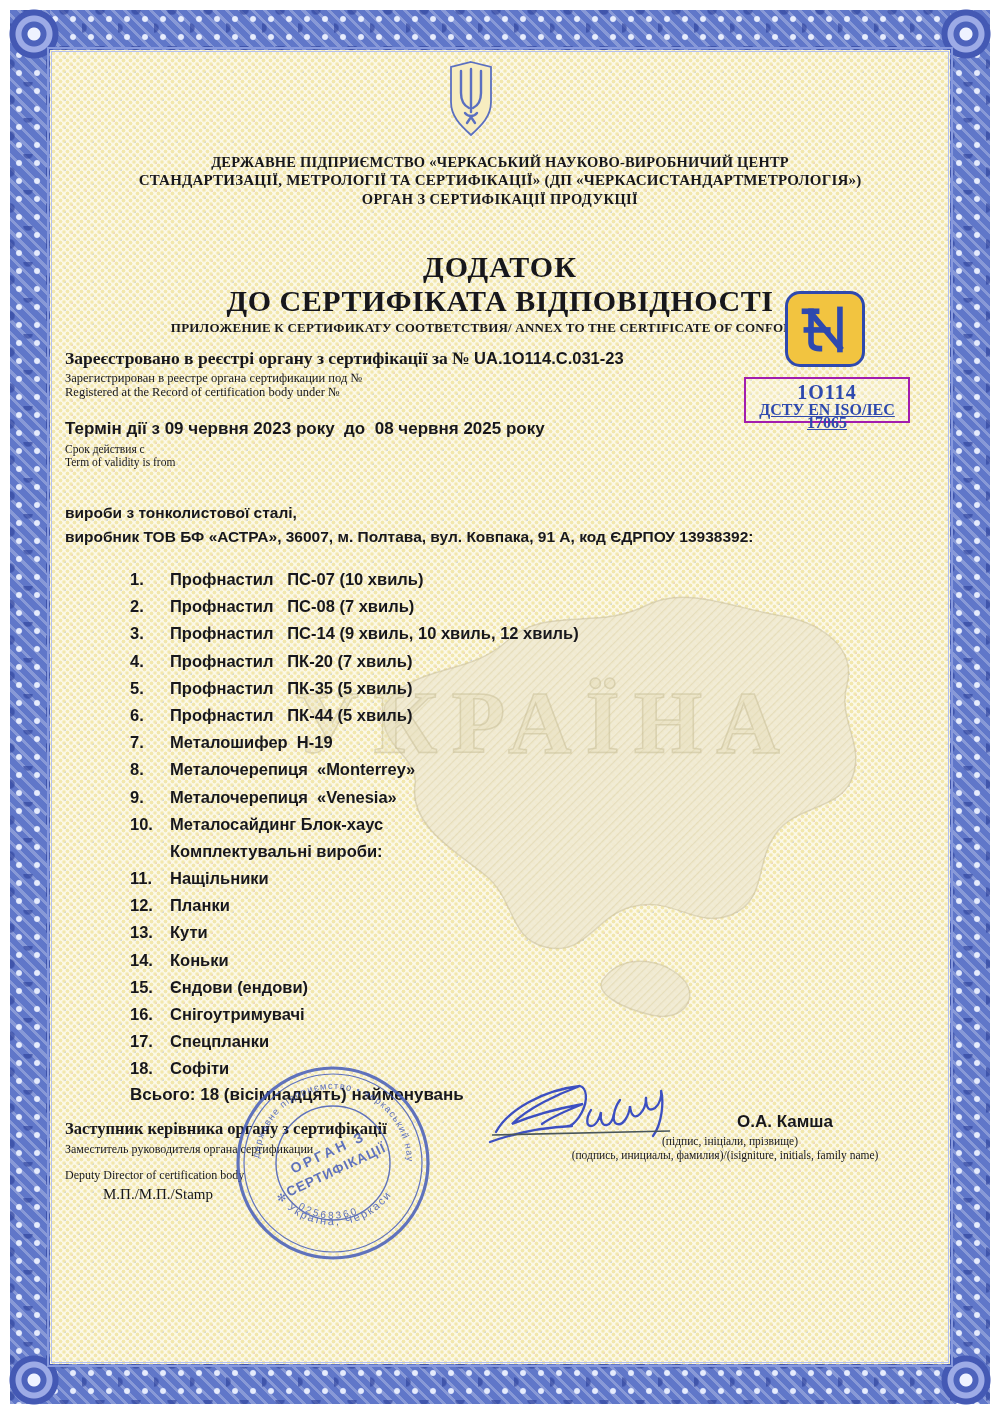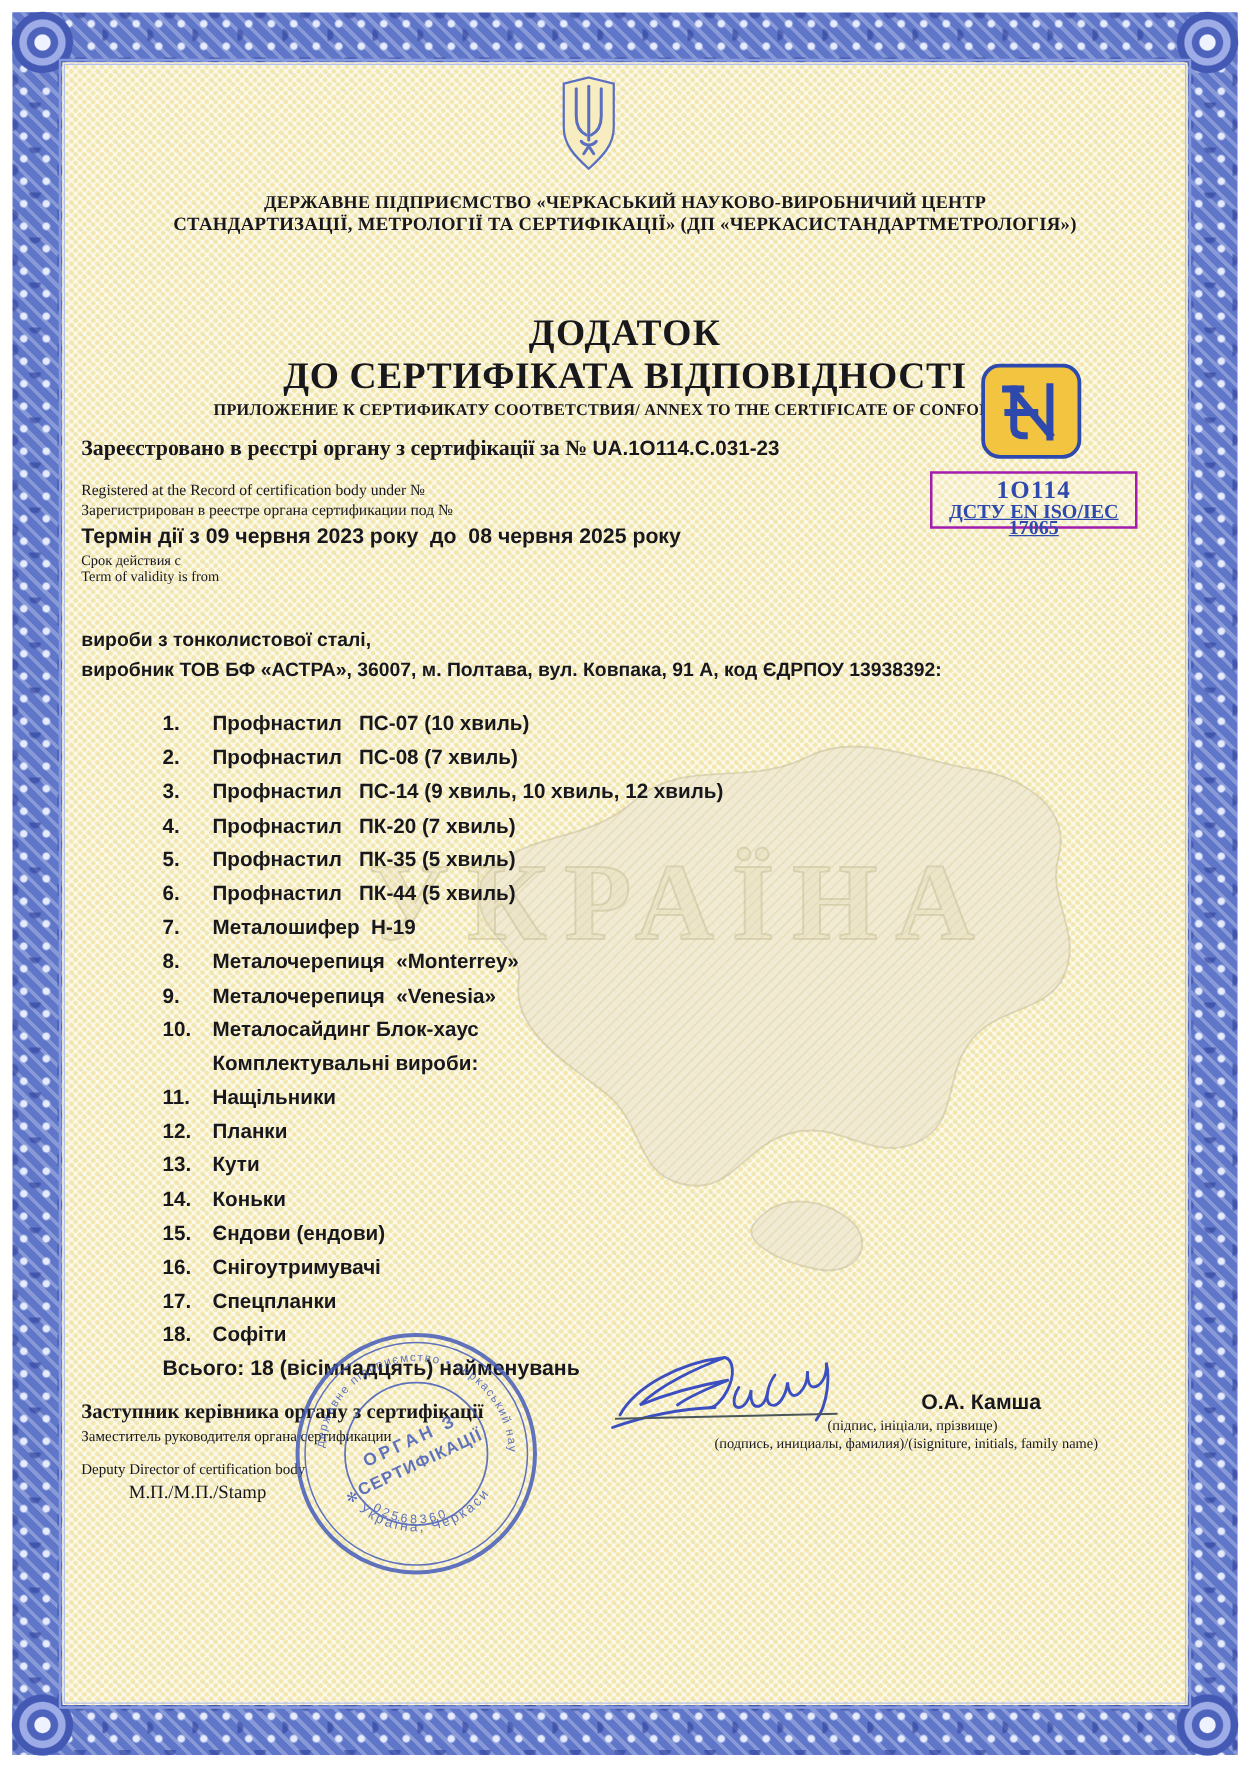--- a/index.html
+++ b/index.html
@@ -46,21 +46,21 @@
   .sans{font-family:"Liberation Sans",sans-serif;font-weight:bold;}
   .hdr1{top:134px;font-size:16px;letter-spacing:.4px;}
   .hdr2{top:154px;font-size:14.5px;letter-spacing:.2px;}
   .hdr3{top:172px;font-size:15px;letter-spacing:.2px;}
   .hdr4{top:191px;font-size:14.5px;letter-spacing:.4px;}
   .title1{top:250px;font-size:30px;letter-spacing:1px;}
   .title2{top:284px;font-size:30px;letter-spacing:.5px;}
   .subtitle{top:320px;font-size:13px;letter-spacing:.2px;}
   .reg{left:65px;top:348px;font-size:17.5px;white-space:pre;}
   .reg .num{font-family:"Liberation Sans",sans-serif;font-weight:bold;font-size:16.5px;}
-  .reg-ru{left:65px;top:371px;font-size:12.5px;margin-top:30px;}
+  .reg-ru{left:65px;top:371px;font-size:12.5px;}
   .reg-en{left:65px;top:385px;font-size:12.5px;}
   .validity{left:65px;top:419px;font-size:17px;white-space:pre;}
   .val-ru{left:65px;top:443px;font-size:11.5px;}
   .val-en{left:65px;top:456px;font-size:11.5px;}
   .prod1{left:65px;top:504px;font-size:15.5px;}
   .prod2{left:65px;top:528px;font-size:15.5px;}
   .items{left:130px;top:566px;font-size:16.5px;}
   .items .row{height:27.2px;line-height:27.2px;white-space:pre;}
   .items .n{display:inline-block;width:40px;}
   .total{left:130px;top:1085px;font-size:17px;}
@@ -118,20 +118,21 @@
       <path d="M13,11 V33 C13,42 17,46 21,48"></path>
       <path d="M33,11 V33 C33,42 29,46 25,48"></path>
       <path d="M23,9 V52"></path>
       <path d="M17,53 C20,57 26,57 29,53"></path>
       <path d="M19,63 L23,57 L27,63"></path>
     </g>
   </svg>
 
   <div class="abs ctr serifB hdr2">ДЕРЖАВНЕ ПІДПРИЄМСТВО «ЧЕРКАСЬКИЙ НАУКОВО-ВИРОБНИЧИЙ ЦЕНТР</div>
   <div class="abs ctr serifB hdr3">СТАНДАРТИЗАЦІЇ, МЕТРОЛОГІЇ ТА СЕРТИФІКАЦІЇ» (ДП «ЧЕРКАСИСТАНДАРТМЕТРОЛОГІЯ»)</div>
+  <div class="abs ctr serifB hdr4">ОРГАН З СЕРТИФІКАЦІЇ ПРОДУКЦІЇ</div>
 
   <div class="abs ctr serifB title1">ДОДАТОК</div>
   <div class="abs ctr serifB title2">ДО СЕРТИФІКАТА ВІДПОВІДНОСТІ</div>
   <div class="abs ctr serifB subtitle">ПРИЛОЖЕНИЕ К СЕРТИФИКАТУ СООТВЕТСТВИЯ/ ANNEX TO THE CERTIFICATE OF CONFORMITY</div>
 
   <div class="logo">
     <svg width="56" height="56" viewBox="0 0 60 60">
       <g fill="none" stroke="#2e49ae" stroke-width="6" stroke-linecap="square">
         <path d="M8,11 H21"></path>
         <path d="M15,11 V44 Q15,51 24,51"></path>

